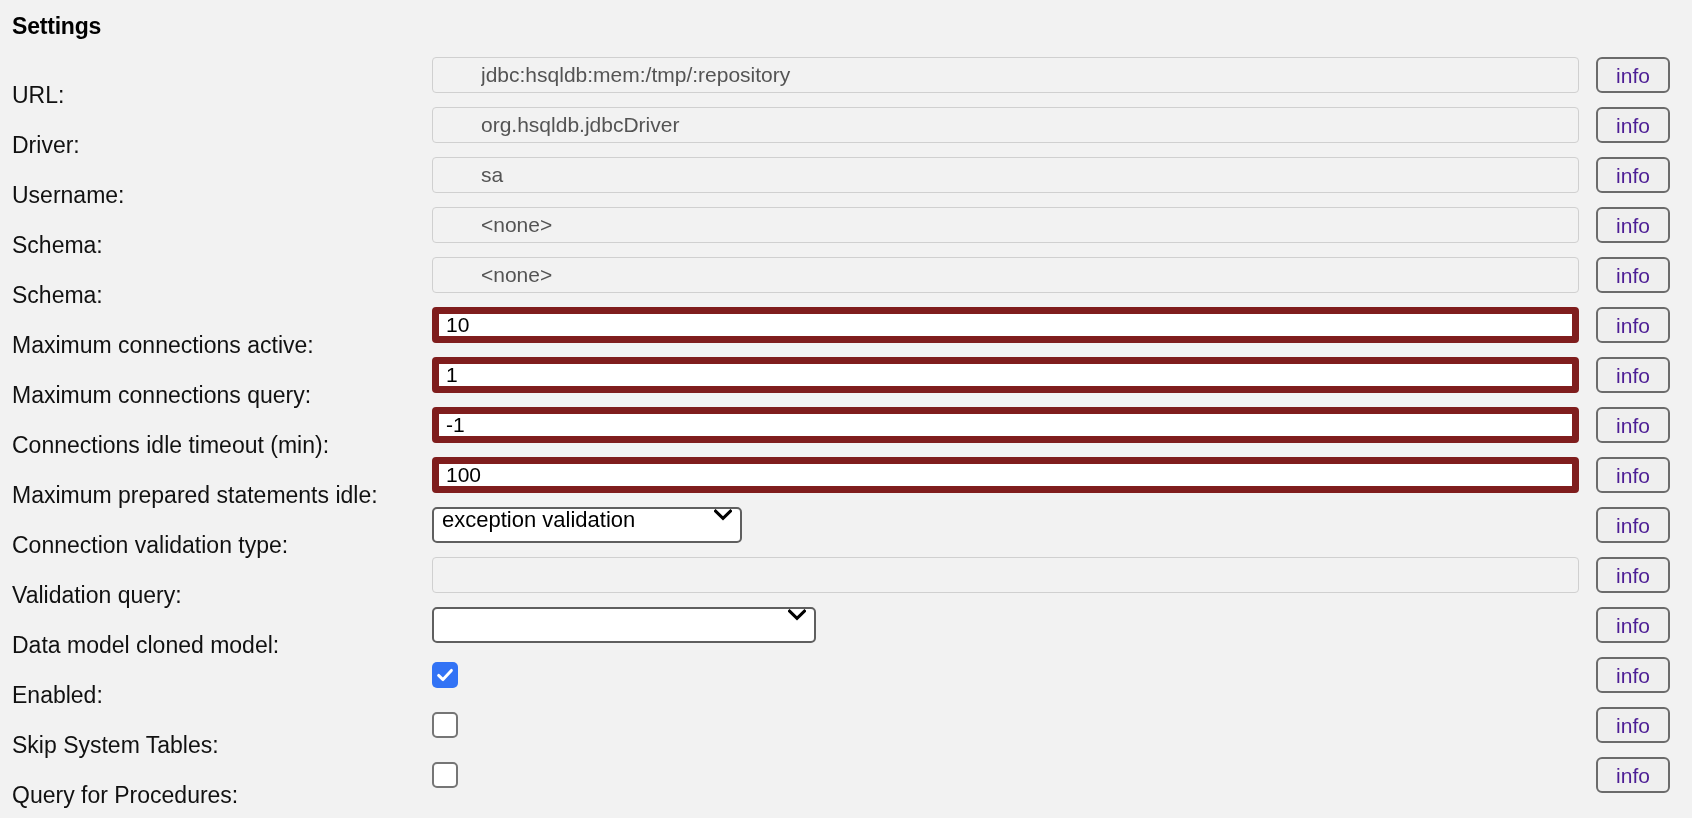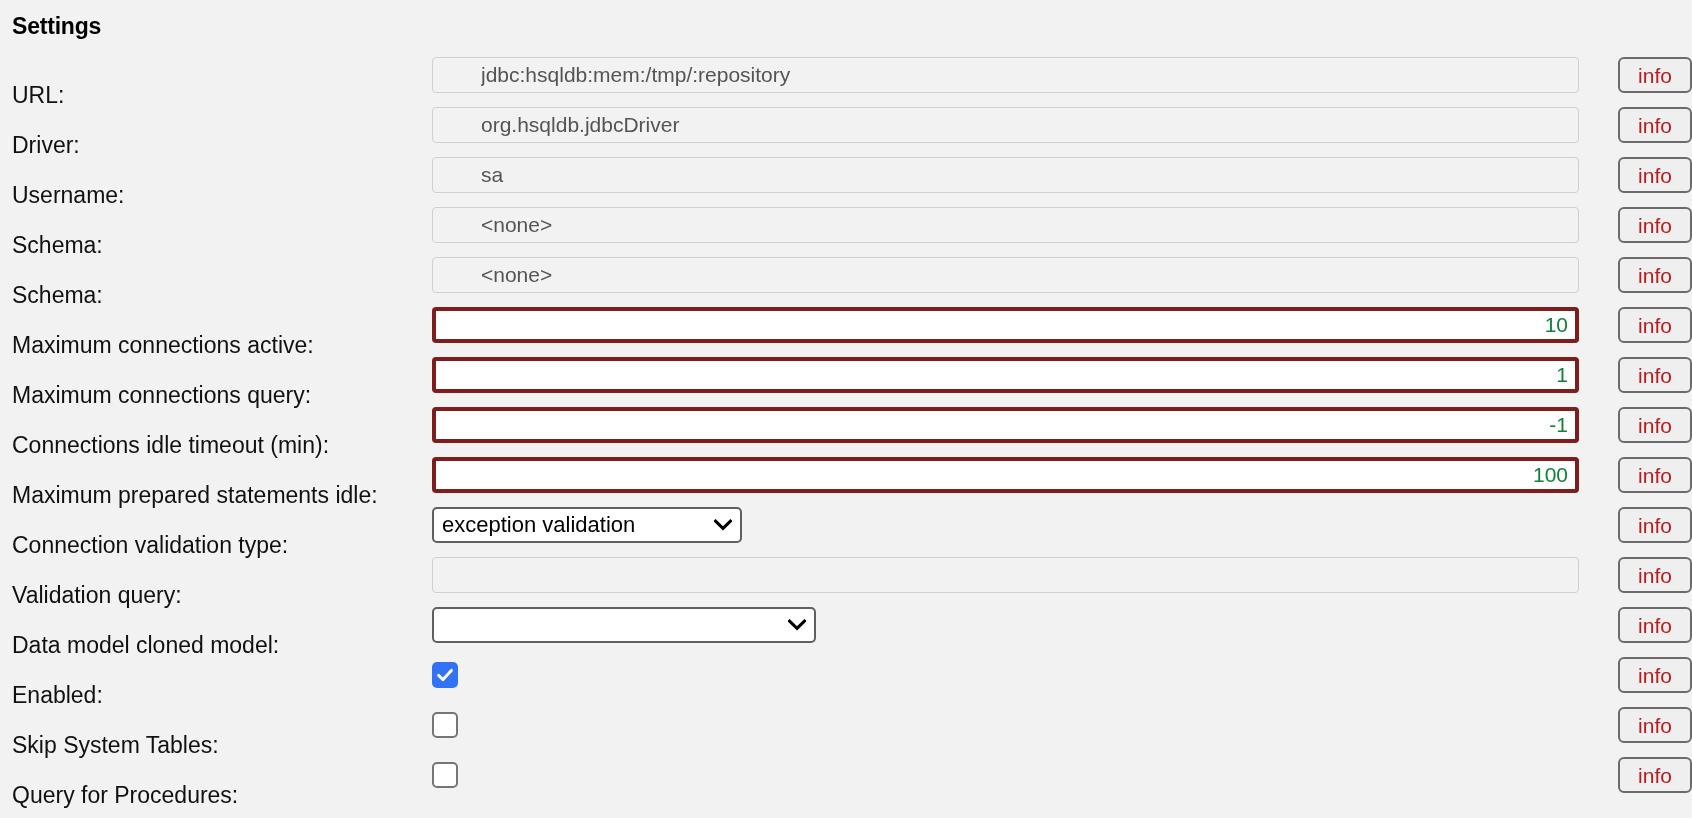--- a/index.html
+++ b/index.html
@@ -71,42 +71,40 @@
     font-family: "Liberation Sans", sans-serif;
     font-size: 21px;
     line-height: 1;
     padding: 0 7px;
     border-radius: 4px;
     outline: none;
   }
 
   .text-field.enabled {
     background: #ffffff;
-    border: 4px solid #7f1d1d;
-    color: #15803d;
-    text-align: right;
+    border: 7px solid #7f1d1d;
+    color: #000000;
   }
 
   .text-field.disabled {
     background: #f2f2f2;
     border: 1px solid #d0d0d0;
     color: #545454;
     padding-left: 48px;
   }
 
   
   .select-field {
     box-sizing: border-box;
     height: 36px;
     background: #ffffff;
     border: 2px solid #5f5f5f;
     border-radius: 5px;
     position: relative;
     display: flex;
-    align-items: center;
     padding: 0 8px;
     font-size: 22px;
     color: #000000;
   }
   .select-field.w-validation { width: 310px; }
   .select-field.w-clone { width: 384px; }
 
   .select-value {
     flex: 1 1 auto;
     white-space: nowrap;
@@ -139,29 +137,30 @@
   .checkbox.checked {
     background: #3273f5;
     border: none;
   }
   .check-icon { width: 20px; height: 20px; display: block; }
 
   
   .info-button {
     flex: 0 0 auto;
     margin-left: auto;
+    margin-right: 22px;
     box-sizing: border-box;
     width: 74px;
     height: 36px;
     background: #efefef;
     border: 2px solid #6b6b6b;
     border-radius: 6px;
     font-family: "Liberation Sans", sans-serif;
     font-size: 21px;
-    color: #b91c1c;
+    color: #4c1d95;
     display: flex;
     align-items: center;
     justify-content: center;
     cursor: default;
     line-height: 1;
   }
 
   .control-spacer { flex: 1 1 auto; }
 </style>
 </head>

